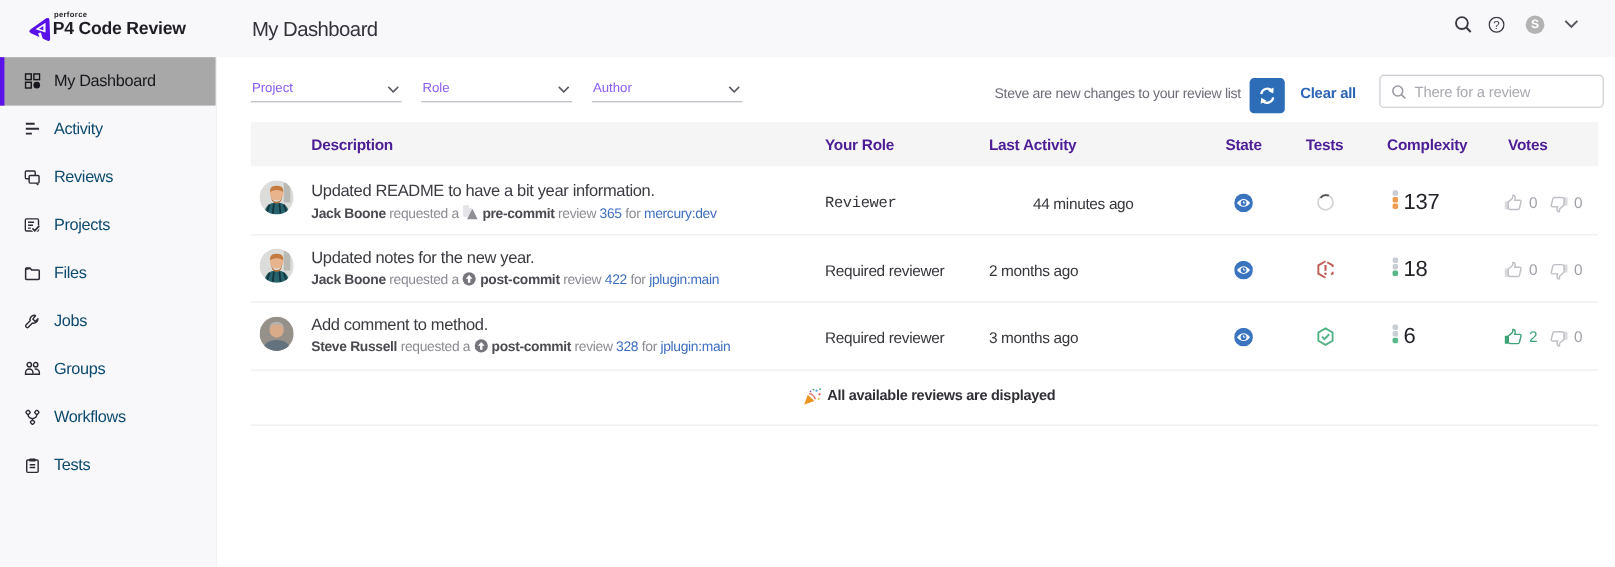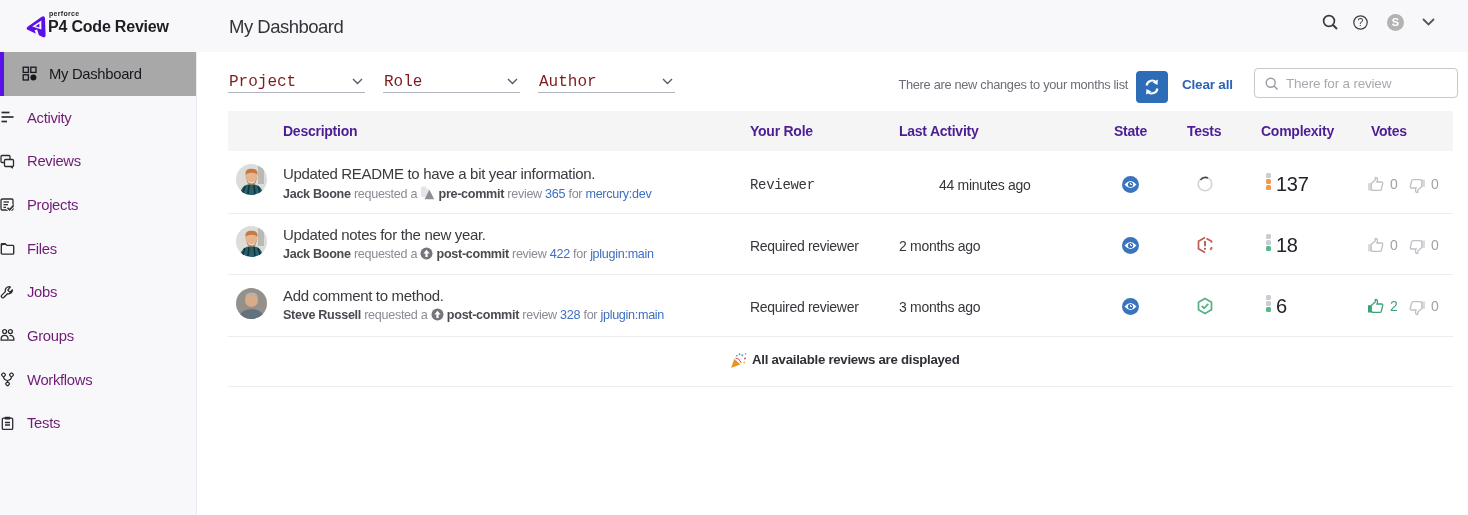--- a/index.html
+++ b/index.html
@@ -2,25 +2,25 @@
 <html><head>
 <meta charset="utf-8">
 <style>
 * { margin:0; padding:0; box-sizing:border-box; }
 html,body { width:1468px; height:515px; }
 body { background:#f8f8fb; font-family:"Liberation Sans", sans-serif; position:relative; overflow:hidden; }
 .abs { position:absolute; }
 #content { position:absolute; left:196px; top:52px; width:1272px; height:463px; background:#fff; border-left:1px solid #ebebf1; }
 #sidebar { position:absolute; left:0; top:0; width:196px; height:515px; background:#f8f8fb; }
 .nav { position:absolute; top:52px; left:0; width:196px; }
-.nav-item { height:43.7px; display:flex; align-items:center; font-size:14.8px; color:#701a75; letter-spacing:-0.3px; }
+.nav-item { height:43.7px; display:flex; align-items:center; padding-left:22px; font-size:14.8px; color:#0c4a6e; letter-spacing:-0.3px; }
 .nav-item svg { width:15px; height:15px; margin-right:12px; flex:none; }
 .nav-item.active { background:#a8a8a8; border-left:4px solid #5a10e8; padding-left:18px; color:#17171d; }
 .filter { position:absolute; top:70px; height:23px; border-bottom:1px solid #b3b3bb; width:137px; }
-.filter .lbl { font-size:16px; color:#7f1d1d; position:absolute; left:1px; top:3px;font-family:Liberation Mono, monospace; }
+.filter .lbl { font-size:12px; color:#8b5cf6; position:absolute; left:1px; top:3px; }
 .filter svg { position:absolute; right:2px; top:8px; }
 .th { position:absolute; font-size:14px; font-weight:700; color:#4c1d95; letter-spacing:-0.25px; }
 .row-border { position:absolute; left:228px; width:1225px; border-bottom:1px solid #ececf0; }
 .role { position:absolute; font-size:14px; color:#36363c; letter-spacing:-0.3px; }
 .ttl { position:absolute; left:283px; font-size:15px; color:#3a3a40; letter-spacing:-0.32px;}
 .sub { position:absolute; left:283px; font-size:12.6px; color:#8b8b93; letter-spacing:-0.3px; }
 .sub b { color:#4a4a50; font-weight:700; }
 .lnk { color:#3f6fc1; }
 .cnum { position:absolute; font-size:20px; color:#222228; letter-spacing:-0.3px; }
 .vnum { position:absolute; font-size:14px; color:#a0a0a8; }
@@ -159,21 +159,21 @@
       <path d="M1 1 L5.5 5.5 L10 1" fill="none" stroke="#5a5a64" stroke-width="1.4"></path>
     </svg>
 </div>
 <div class="filter" style="left:538px;">
   <span class="lbl">Author</span>
   <svg width="11" height="7" viewBox="0 0 11 7">
       <path d="M1 1 L5.5 5.5 L10 1" fill="none" stroke="#5a5a64" stroke-width="1.4"></path>
     </svg>
 </div>
 
-<div class="abs" style="right:340px;top:77px;font-size:12.8px;color:#6d6d78;white-space:nowrap;letter-spacing:-0.3px;">There are new changes to your months list</div>
+<div class="abs" style="right:340px;top:77px;font-size:12.8px;color:#6d6d78;white-space:nowrap;letter-spacing:-0.3px;">Steve are new changes to your review list</div>
 <div class="abs" style="left:1136px;top:71px;width:32px;height:32px;border-radius:4px;background:#2d6cb7;">
   <svg style="position:absolute;left:8px;top:8px" width="16" height="16" viewBox="0 0 16 16">
       <g fill="none" stroke="#fff" stroke-width="2.1">
         <path d="M2.6 6.5 A5.6 5.6 0 0 1 12 3.1"></path>
         <path d="M13.4 9.5 A5.6 5.6 0 0 1 4 12.9"></path>
       </g>
       <path d="M13.9 0.6 L13.5 6.1 L8.7 3.5 Z" fill="#fff"></path>
       <path d="M2.1 15.4 L2.5 9.9 L7.3 12.5 Z" fill="#fff"></path>
     </svg>
 </div>

